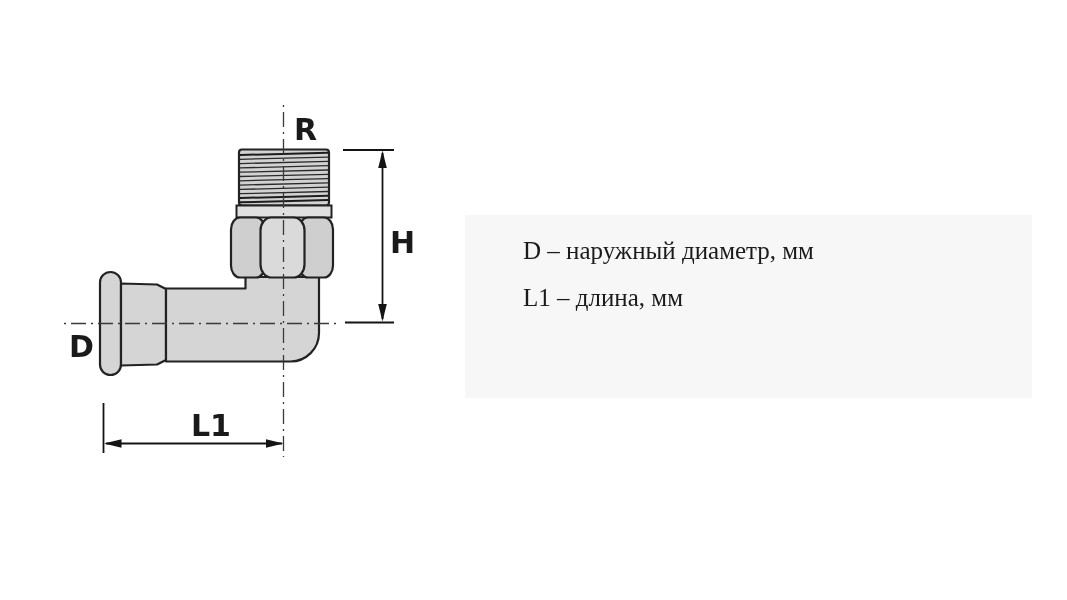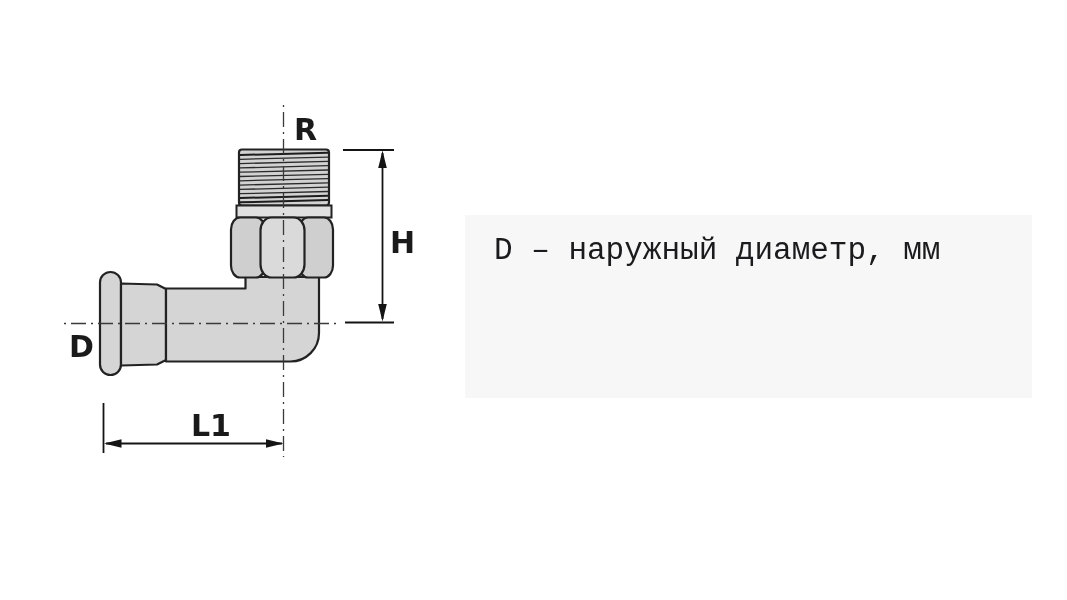--- a/index.html
+++ b/index.html
@@ -22,22 +22,22 @@
   .hatch-bold{stroke:#1c1c1c;stroke-width:2;}
   .centerline{stroke:#3a3a3a;stroke-width:1.3;fill:none;stroke-dasharray:2 5 15 5;}
   .dimline{stroke:var(--dim_color);stroke-width:1.8;fill:none;}
   .dimarrow{fill:var(--dim_color);stroke:none;}
   .dimlabel{fill:#1a1a1a;font-family:"DejaVu Sans","Liberation Sans",sans-serif;
             font-size:30px;font-weight:600;}
 
   
   .legend{position:absolute;left:465px;top:215px;width:567px;height:183px;
           background:var(--legend_bg);box-sizing:border-box;padding:13px 0 0 29px;}
-  .legend-line{font-family:Liberation Mono, monospace;
-               font-size:31px;line-height:46.5px;color:var(--text_color);white-space:pre;}
+  .legend-line{font-family:Liberation Serif, serif;
+               font-size:25px;line-height:46.5px;color:var(--text_color);white-space:pre;margin-left:29px;}
 </style>
 </head>
 <body>
 
 <div class="stage">
 
   <svg class="drawing" width="1067" height="600" viewBox="0 0 1067 600">
 
     <g>
 
@@ -94,15 +94,16 @@
       <path class="dimarrow" d="M 283.5,443.5 L 266,439.2 L 266,447.8 Z"></path>
       <text class="dimlabel" x="211" y="436" text-anchor="middle">L1</text>
     </g>
 
     <text class="dimlabel" x="294" y="140">R</text>
     <text class="dimlabel" x="69" y="357">D</text>
   </svg>
 
   <div class="legend">
     <div class="legend-line">D – наружный диаметр, мм</div>
+    <div class="legend-line">L1 – длина, мм</div>
   </div>
 
 </div>
 
 </body></html>

